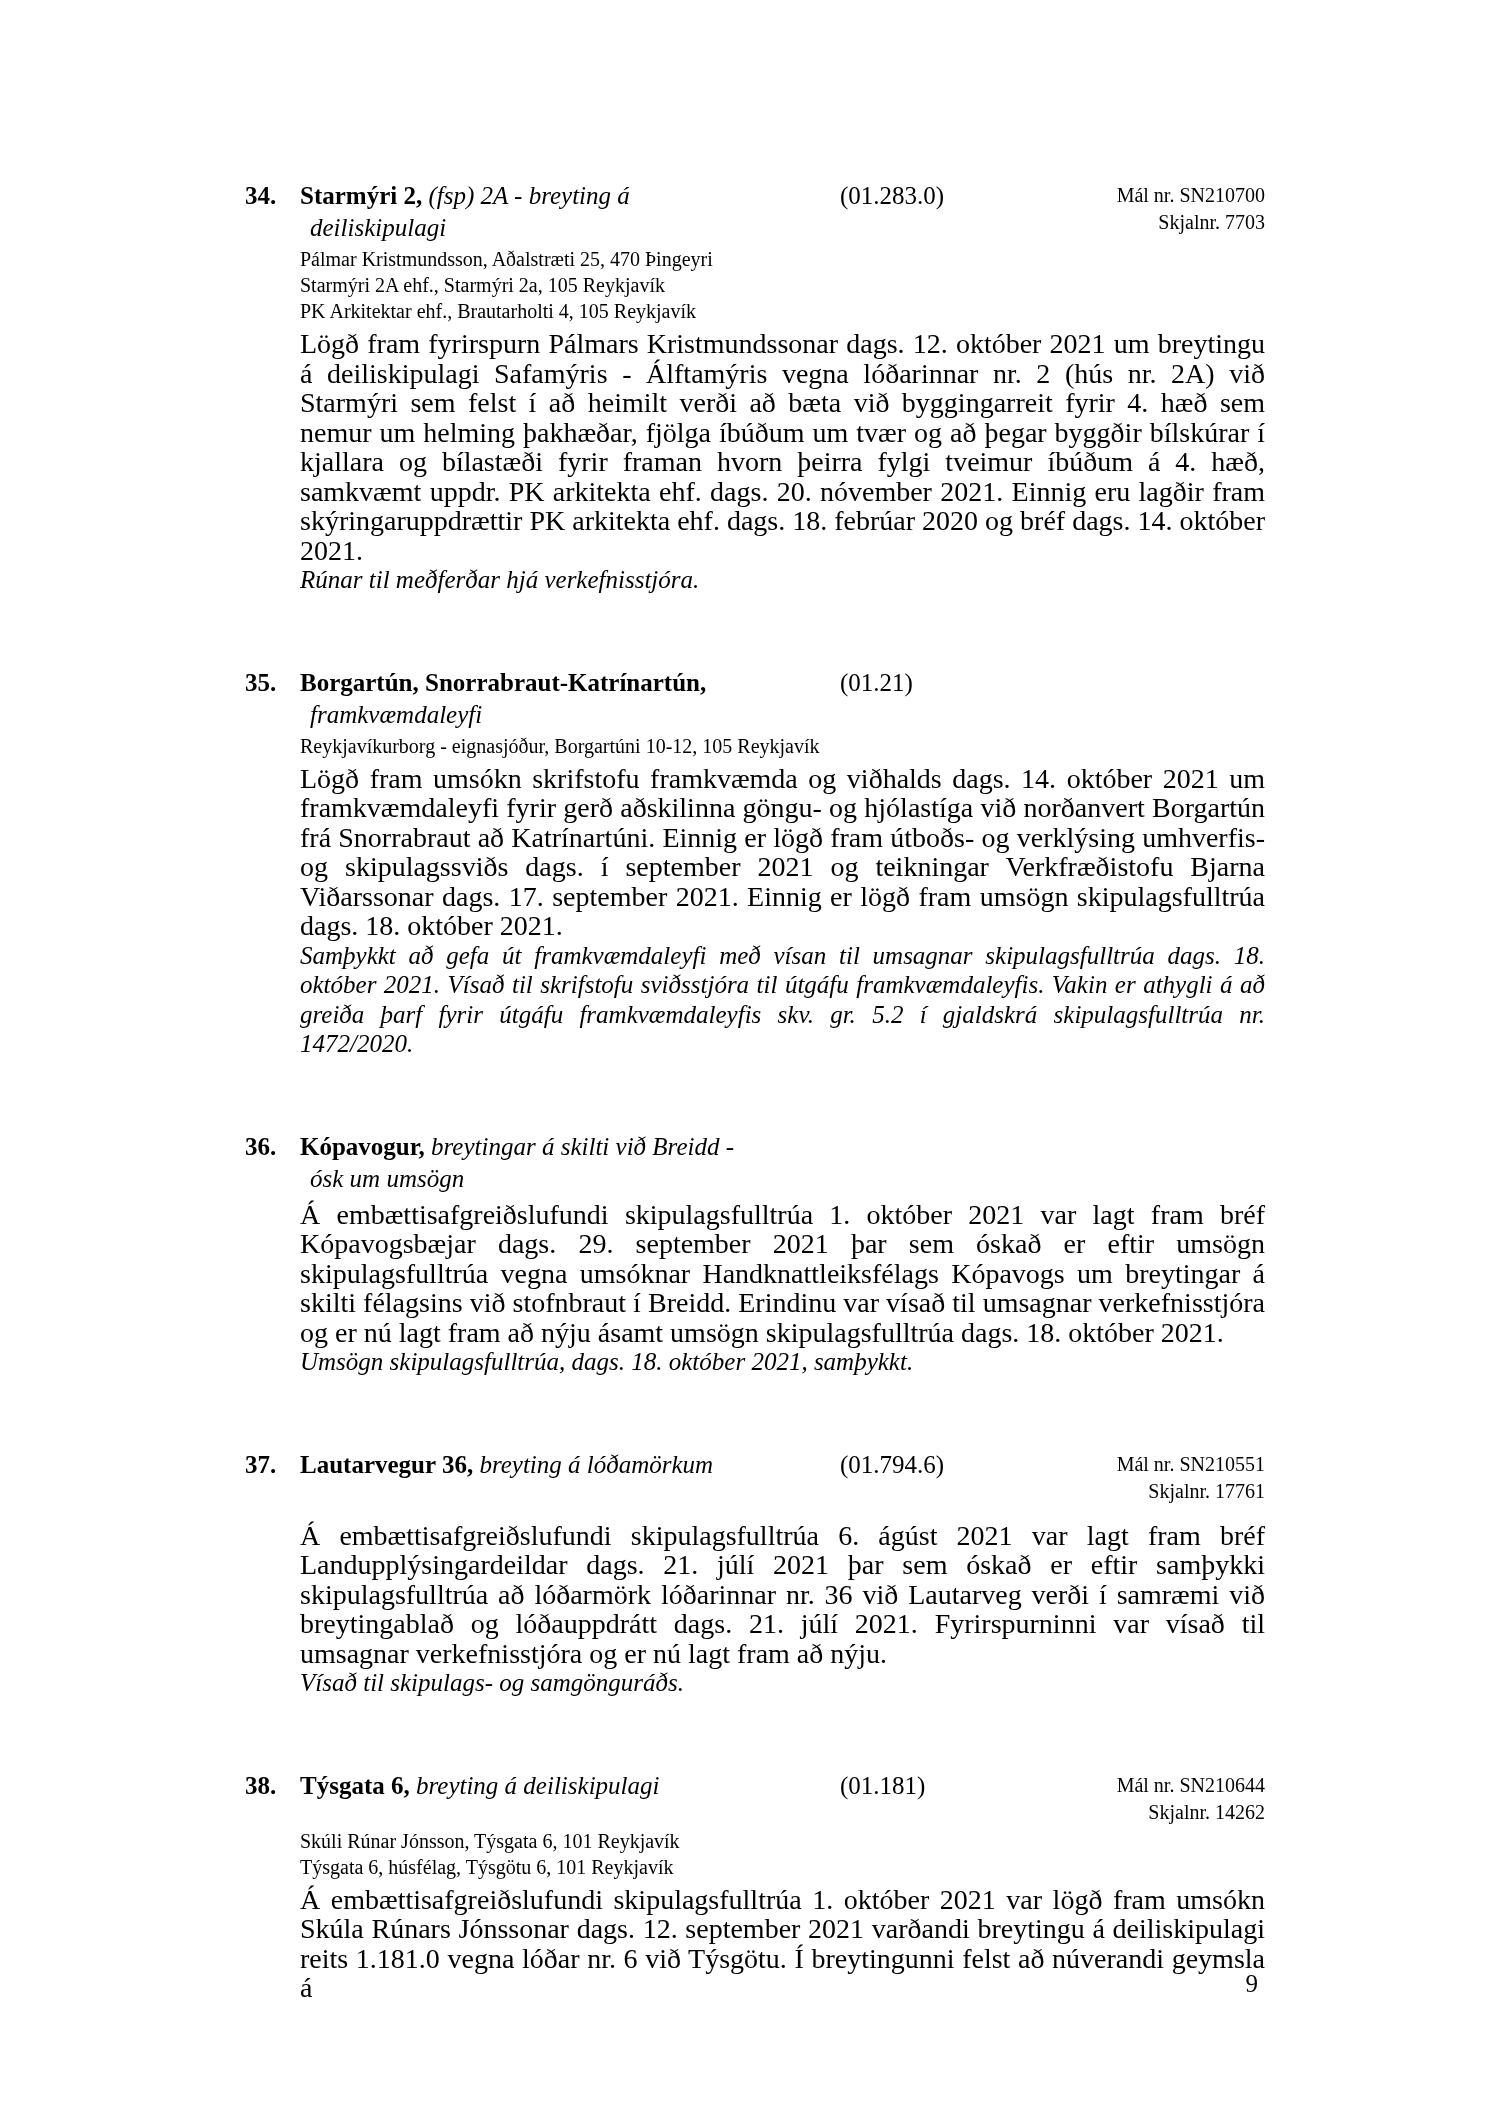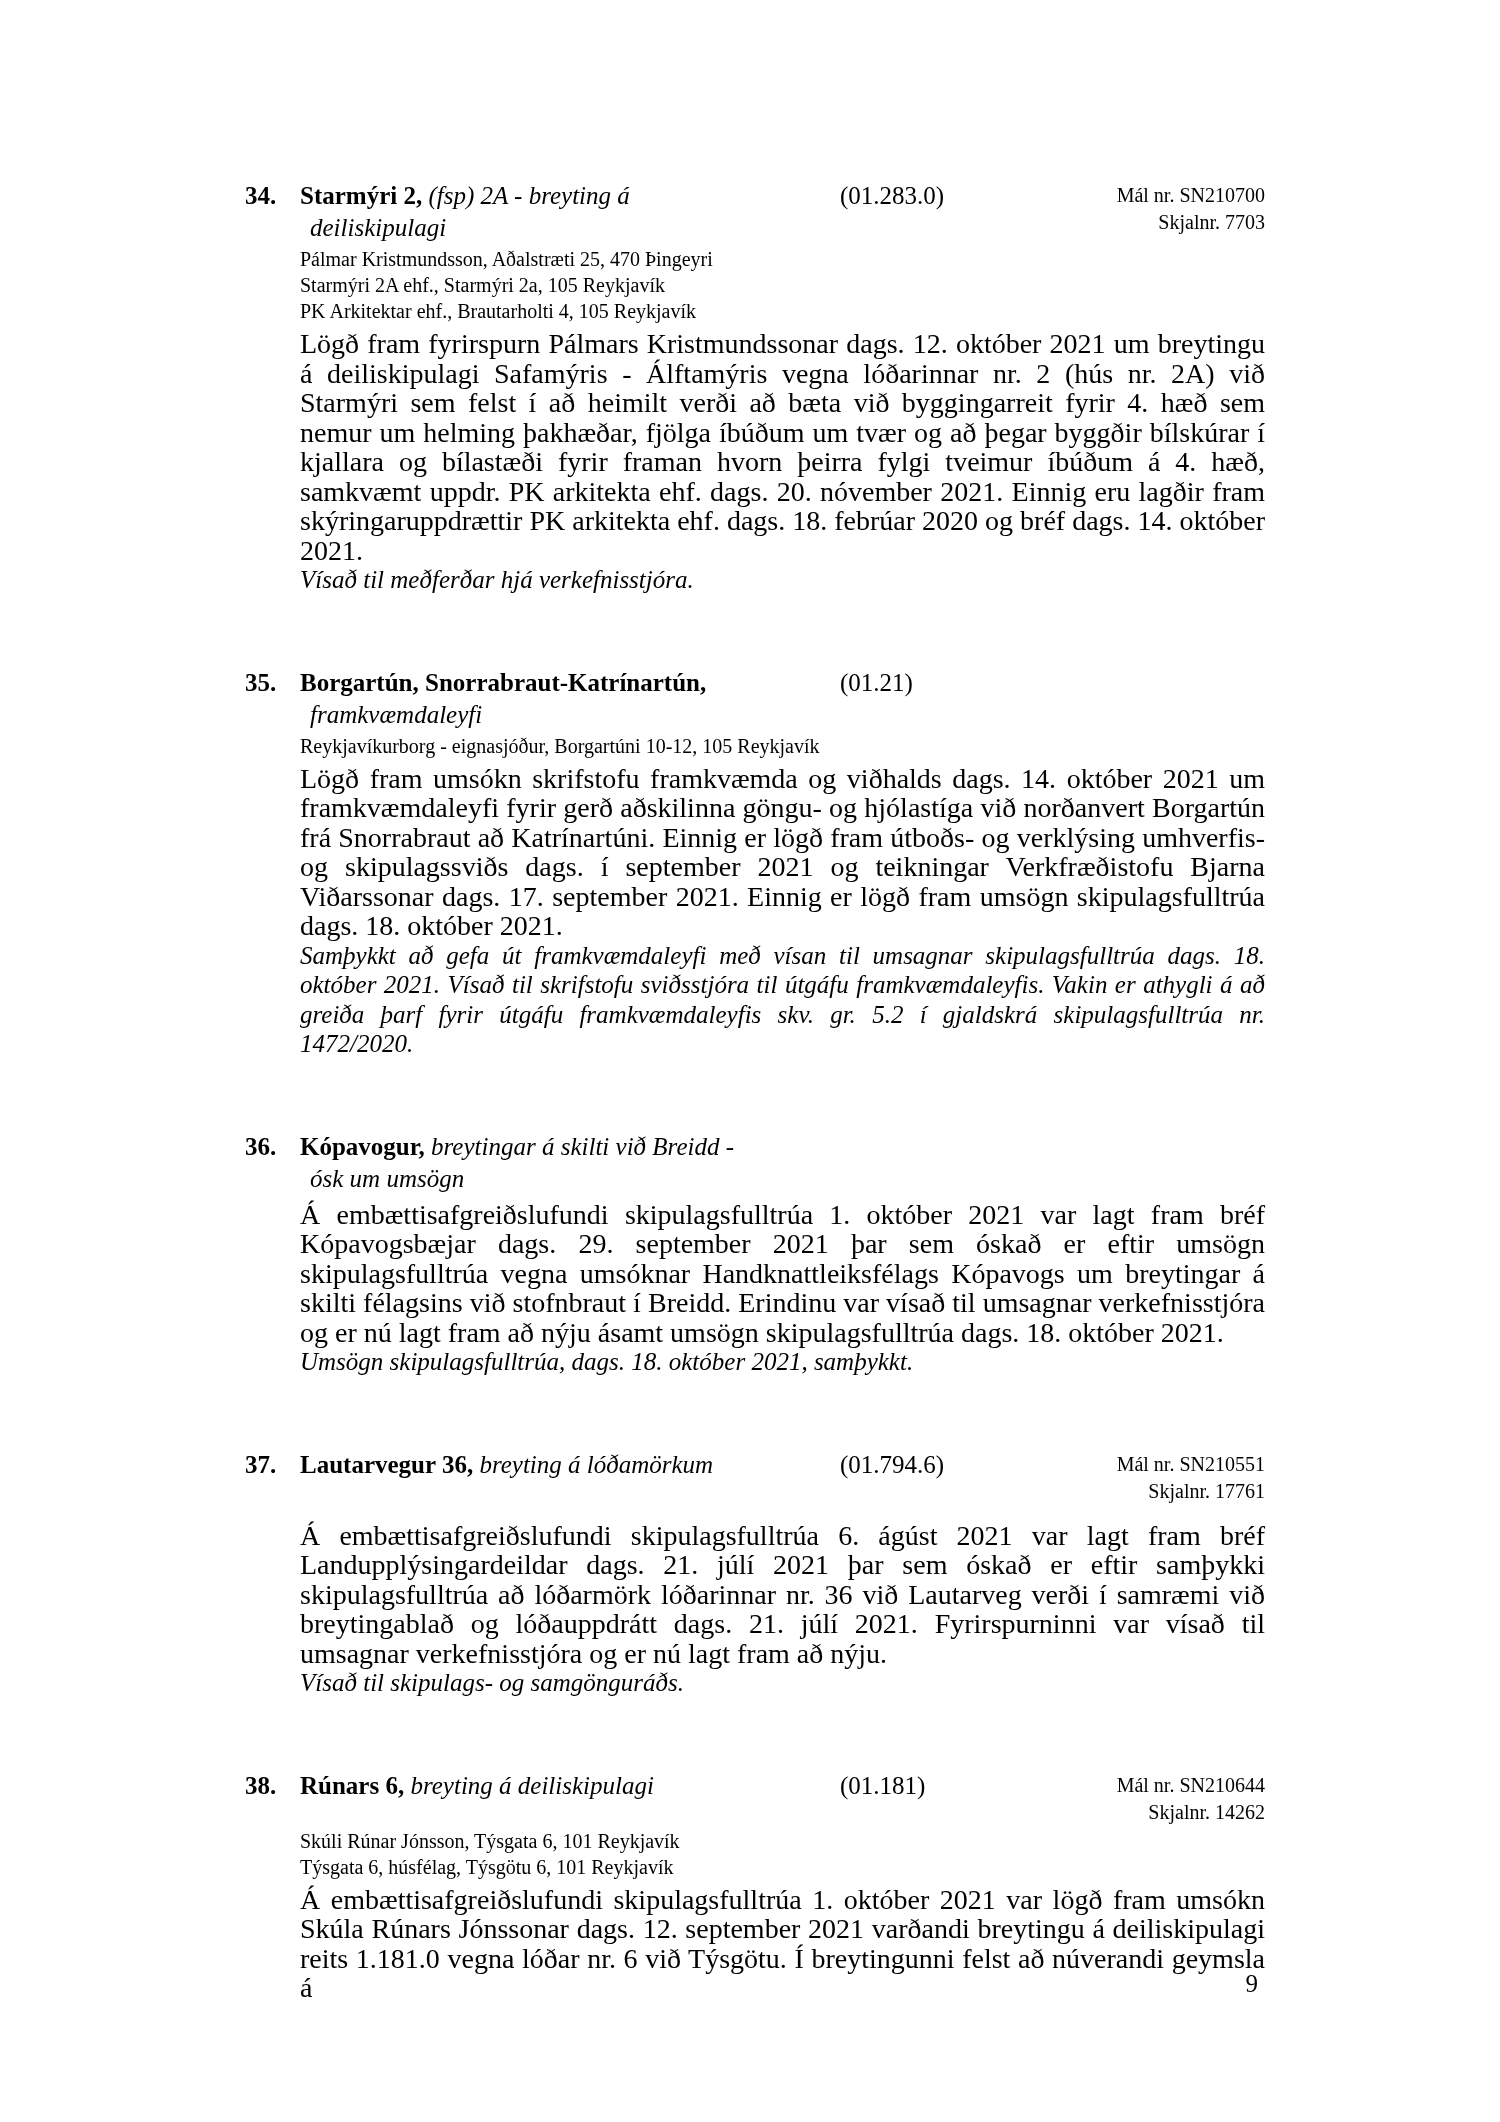--- a/index.html
+++ b/index.html
@@ -43,21 +43,21 @@
         <div>Skjalnr. 7703</div>
       </div>
     </div>
     <div class="content">
       <div class="addresses">
         <div>Pálmar Kristmundsson, Aðalstræti 25, 470 Þingeyri</div>
         <div>Starmýri 2A ehf., Starmýri 2a, 105 Reykjavík</div>
         <div>PK Arkitektar ehf., Brautarholti 4, 105 Reykjavík</div>
       </div>
       <p class="body-text">Lögð fram fyrirspurn Pálmars Kristmundssonar dags. 12. október 2021 um breytingu á deiliskipulagi Safamýris - Álftamýris vegna lóðarinnar nr. 2 (hús nr. 2A) við Starmýri sem felst í að heimilt verði að bæta við byggingarreit fyrir 4. hæð sem nemur um helming þakhæðar, fjölga íbúðum um tvær og að þegar byggðir bílskúrar í kjallara og bílastæði fyrir framan hvorn þeirra fylgi tveimur íbúðum á 4. hæð, samkvæmt uppdr. PK arkitekta ehf. dags. 20. nóvember 2021. Einnig eru lagðir fram skýringaruppdrættir PK arkitekta ehf. dags. 18. febrúar 2020 og bréf dags. 14. október 2021.</p>
-      <p class="conclusion">Vísað til meðferðar hjá verkefnisstjóra.</p>
+      <p class="conclusion">Rúnar til meðferðar hjá verkefnisstjóra.</p>
     </div>
   </section>
 
   <section class="item">
     <div class="head">
       <div class="num">35.</div>
       <div class="title"><span class="tb">Borgartún, Snorrabraut-Katrínartún,</span><span class="ti">
 framkvæmdaleyfi</span></div>
       <div class="code">(01.21)</div>
     </div>
@@ -95,21 +95,21 @@
     </div>
     <div class="content">
       <p class="body-text">Á embættisafgreiðslufundi skipulagsfulltrúa 6. ágúst 2021 var lagt fram bréf Landupplýsingardeildar dags. 21. júlí 2021 þar sem óskað er eftir samþykki skipulagsfulltrúa að lóðarmörk lóðarinnar nr. 36 við Lautarveg verði í samræmi við breytingablað og lóðauppdrátt dags. 21. júlí 2021. Fyrirspurninni var vísað til umsagnar verkefnisstjóra og er nú lagt fram að nýju.</p>
       <p class="conclusion">Vísað til skipulags- og samgönguráðs.</p>
     </div>
   </section>
 
   <section class="item">
     <div class="head">
       <div class="num">38.</div>
-      <div class="title"><span class="tb">Rúnars 6,</span><span class="ti"> breyting á deiliskipulagi</span></div>
+      <div class="title"><span class="tb">Týsgata 6,</span><span class="ti"> breyting á deiliskipulagi</span></div>
       <div class="code">(01.181)</div>
       <div class="refs">
         <div>Mál nr. SN210644</div>
         <div>Skjalnr. 14262</div>
       </div>
     </div>
     <div class="content">
       <div class="addresses">
         <div>Skúli Rúnar Jónsson, Týsgata 6, 101 Reykjavík</div>
         <div>Týsgata 6, húsfélag, Týsgötu 6, 101 Reykjavík</div>

